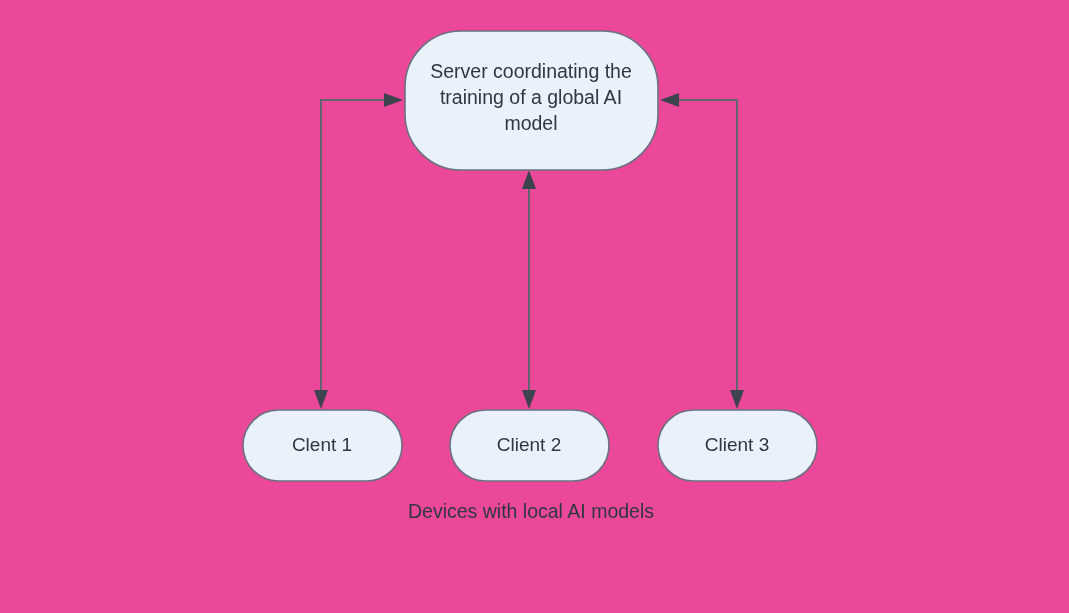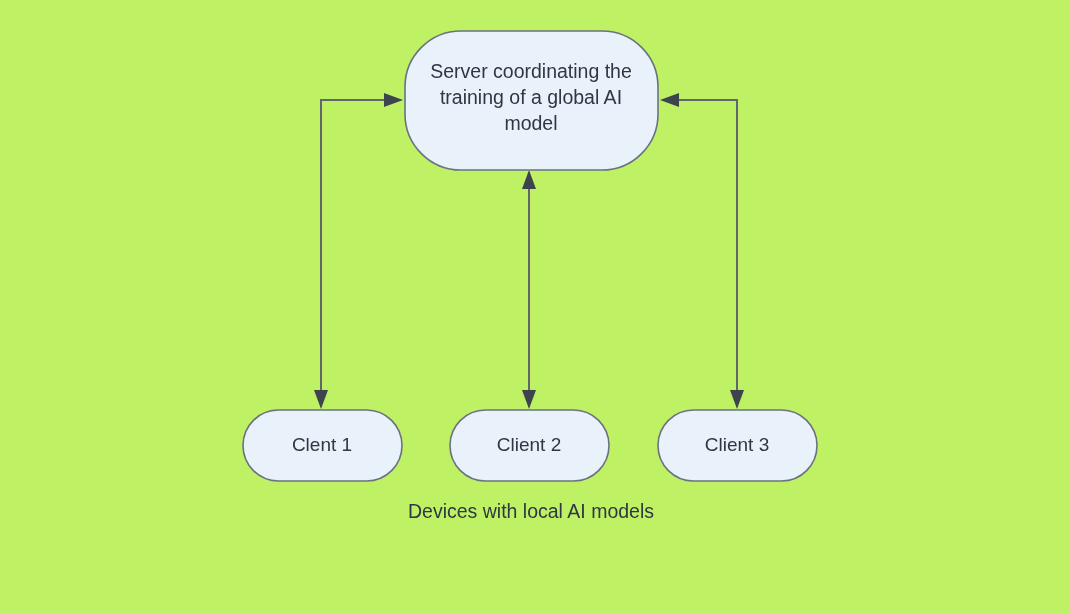--- a/index.html
+++ b/index.html
@@ -7,21 +7,21 @@
     padding: 0;
     background: #ffffff;
   }
   body {
     font-family: "Liberation Sans", sans-serif;
   }
   #canvas {
     position: relative;
     width: 1069px;
     height: 613px;
-    background: #bef264;
+    background: #ec4899;
     overflow: hidden;
   }
   #diagram-svg {
     position: absolute;
     left: 0;
     top: 0;
     width: 1069px;
     height: 613px;
   }
   .node-shape {

